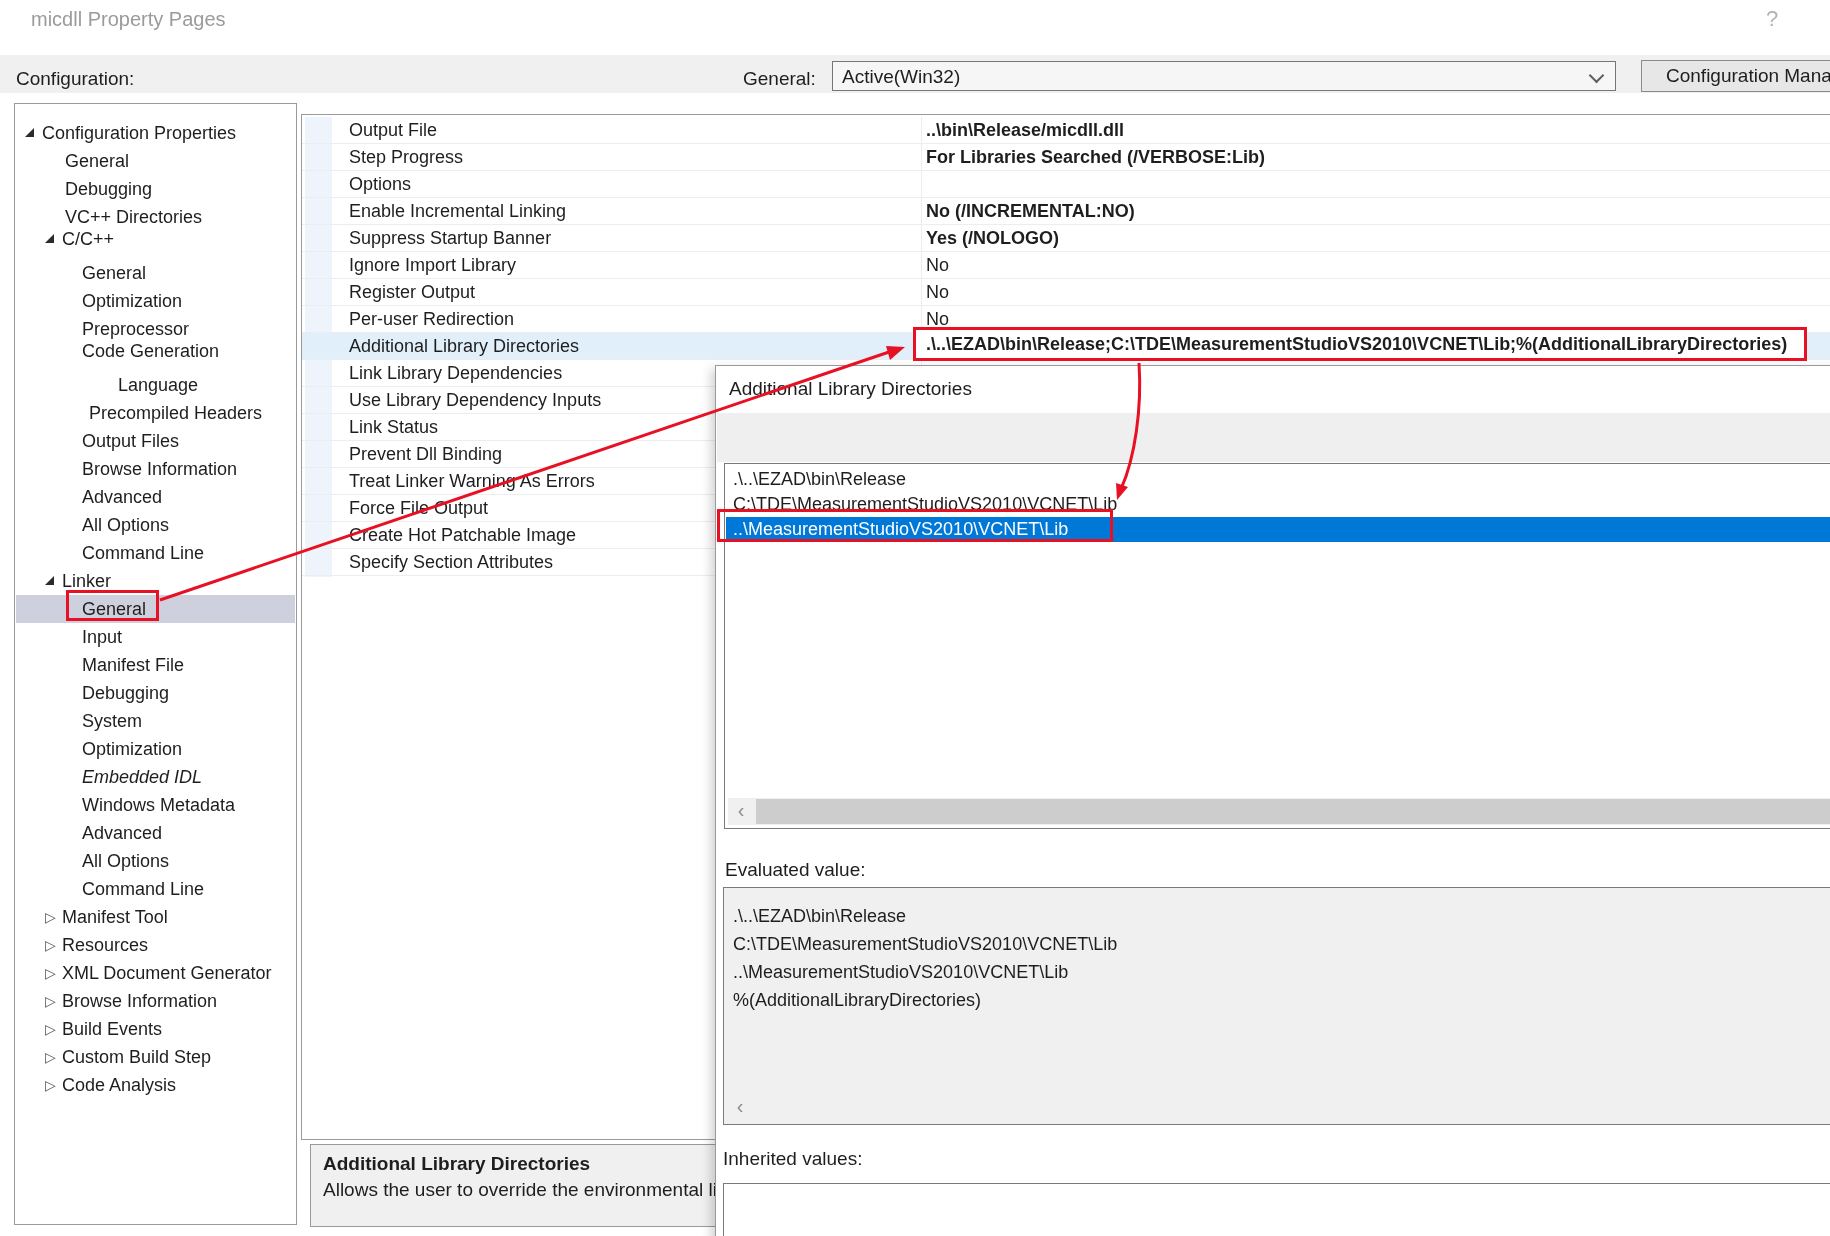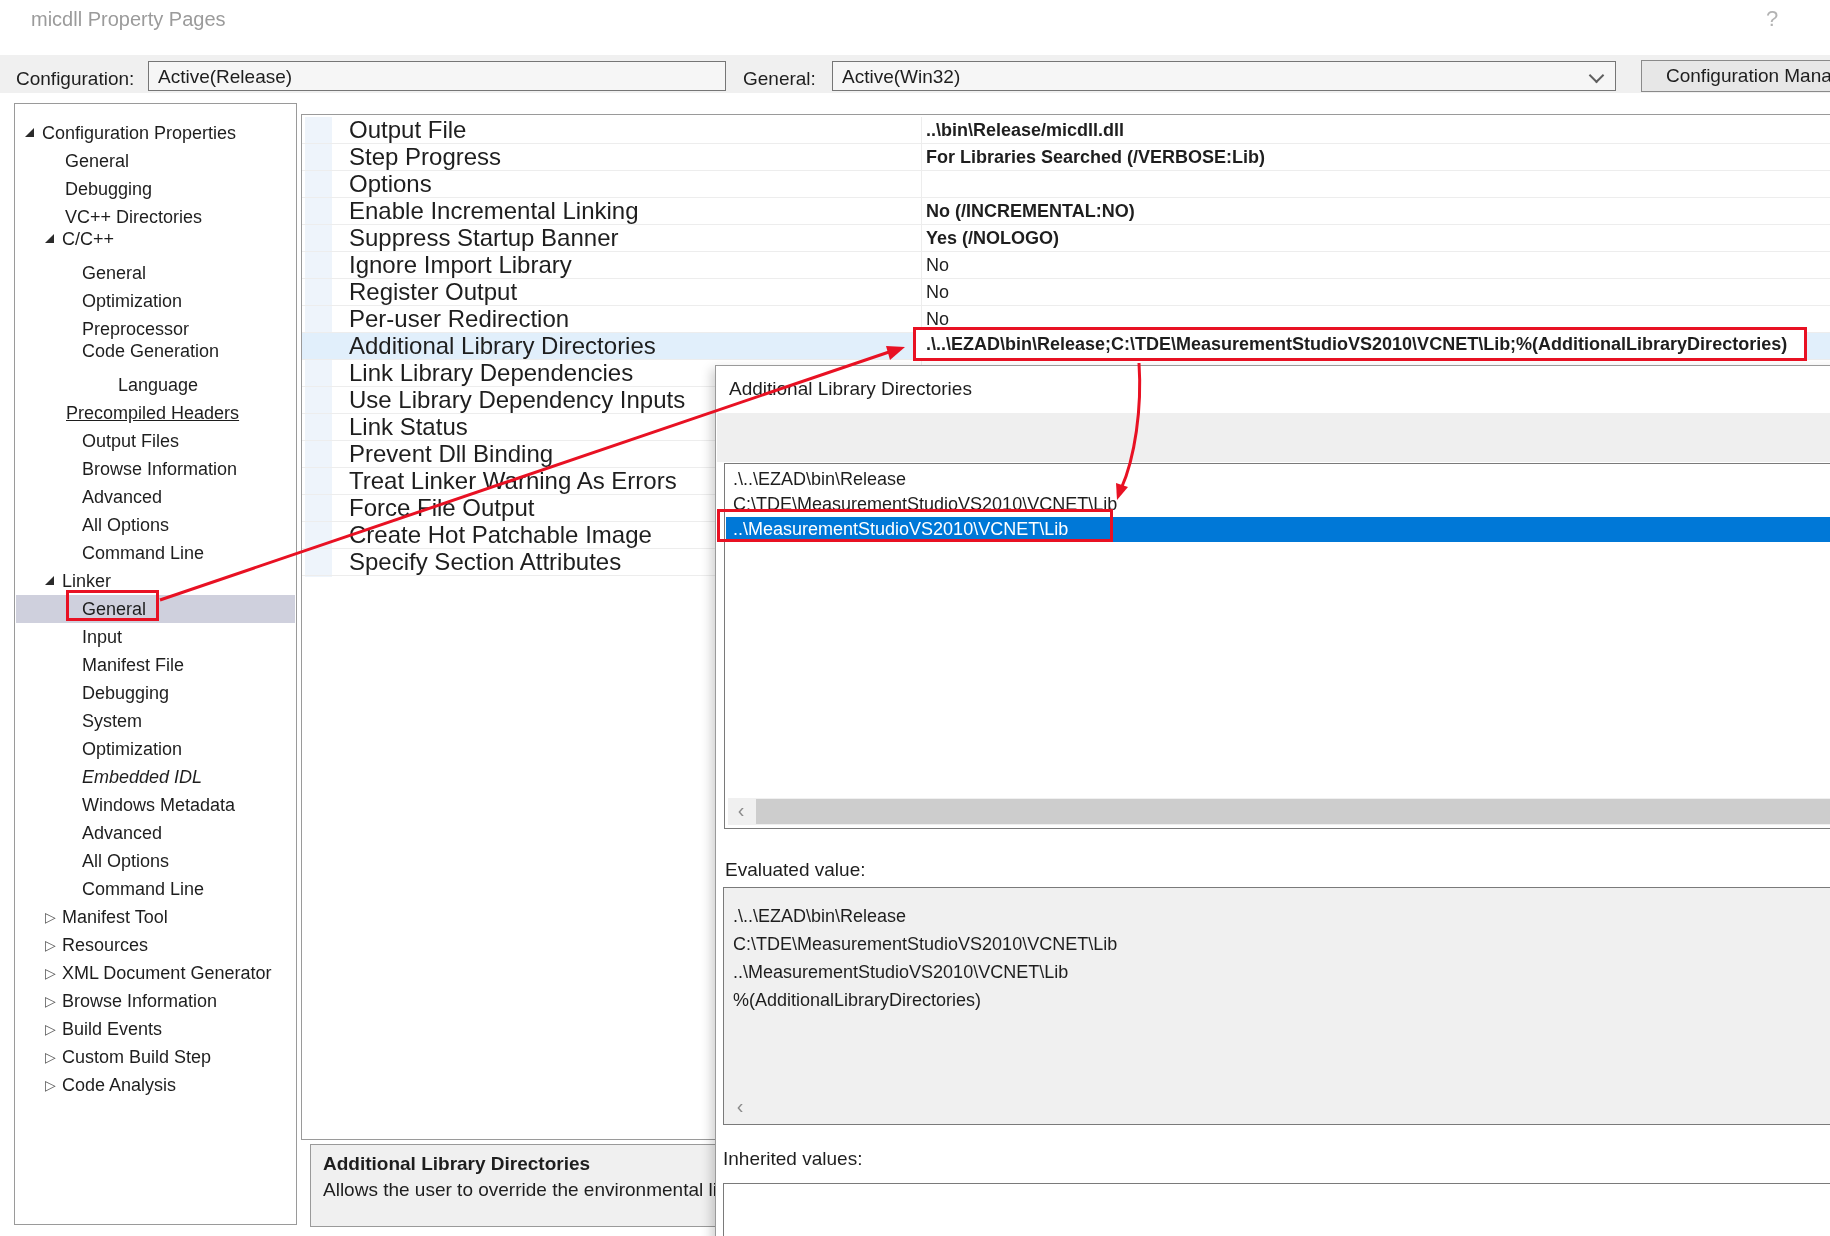--- a/index.html
+++ b/index.html
@@ -43,21 +43,21 @@
   }
   .col{position:absolute;top:0;font-size:14px;color:#5a5a5a;line-height:28px;}
 
   
   .grid{left:301px;top:114px;width:1529px;height:1026px;background:#fff;
         border-left:1px solid #9a9a9a;border-top:1px solid #9a9a9a;border-bottom:1px solid #9a9a9a;box-sizing:border-box;}
   .gutter{left:3px;top:2px;width:27px;height:460px;background:#eef4fb;}
   .vdiv{left:619px;top:2px;width:1px;height:460px;background:#ededed;}
   .grow{position:absolute;left:0;right:0;height:27px;border-bottom:1px solid #ededed;box-sizing:border-box;}
   .grow.hl{background:#e1effb;}
-  .gname{position:absolute;left:47px;top:0;font-size:24px;line-height:26px;white-space:nowrap;}
+  .gname{position:absolute;left:47px;top:0;font-size:18px;line-height:26px;white-space:nowrap;}
   .gval{position:absolute;left:624px;top:0;font-size:18px;line-height:26px;white-space:nowrap;}
   .gval.b{font-weight:700;}
 
   
   .desc{left:310px;top:1144px;width:1520px;height:83px;background:#f0f0f0;border:1px solid #9a9a9a;box-sizing:border-box;}
   .desc-title{position:absolute;left:12px;top:8px;font-size:19px;font-weight:700;}
   .desc-text{position:absolute;left:12px;top:34px;font-size:19px;white-space:nowrap;}
 
   
   .popup{left:715px;top:365px;width:1135px;height:890px;background:#ffffff;
@@ -85,24 +85,20 @@
   #arrows{position:absolute;left:0;top:0;z-index:50;pointer-events:none;}
 </style>
 </head>
 <body>
 
 <div class="abs win-title">micdll Property Pages</div>
 <div class="abs help-q">?</div>
 
 <div class="abs hdr-band">
   <div class="abs hdr-label" style="left:16px;">Configuration:</div>
-  <div class="abs combo" style="left:148px;width:578px;">
-    <span>Active(Release)</span>
-    <span class="chev" style="left:694px;"></span>
-  </div>
   <div class="abs hdr-label" style="left:743px;">General:</div>
   <div class="abs combo" style="left:832px;width:784px;">
     <span>Active(Win32)</span>
     <span class="chev" style="left:758px;"></span>
   </div>
   <div class="abs btn" style="left:1641px;width:250px;">Configuration Manager...</div>
 </div>
 
 <div class="abs tree-panel">
   <div>
@@ -132,21 +128,21 @@
       <div class="titem" style="top: 211px;">
         <span class="tlabel" style="left: 66px;">Preprocessor</span>
       </div>
       <div class="titem" style="top: 233px;">
         <span class="tlabel" style="left: 66px;">Code Generation</span>
       </div>
       <div class="titem" style="top: 267px;">
         <span class="tlabel" style="left: 66px; margin-left: 36px;">Language</span>
       </div>
       <div class="titem" style="top: 295px;">
-        <span class="tlabel" style="left: 50px; text-decoration: underline;">Precompiled Headers</span>
+        <span class="tlabel" style="left: 73px;">Precompiled Headers</span>
       </div>
       <div class="titem" style="top: 323px;">
         <span class="tlabel" style="left: 66px;">Output Files</span>
       </div>
       <div class="titem" style="top: 351px;">
         <span class="tlabel" style="left: 66px;">Browse Information</span>
       </div>
       <div class="titem" style="top: 379px;">
         <span class="tlabel" style="left: 66px;">Advanced</span>
       </div>

